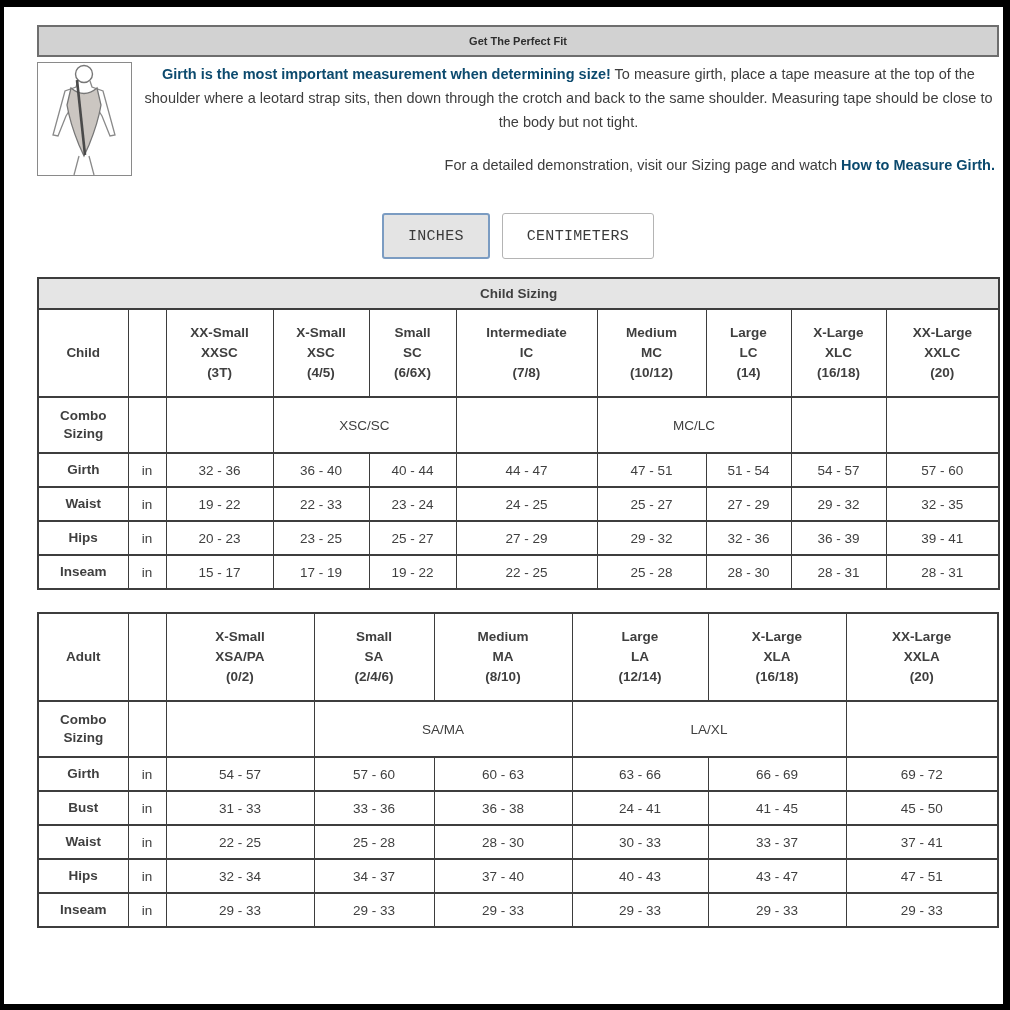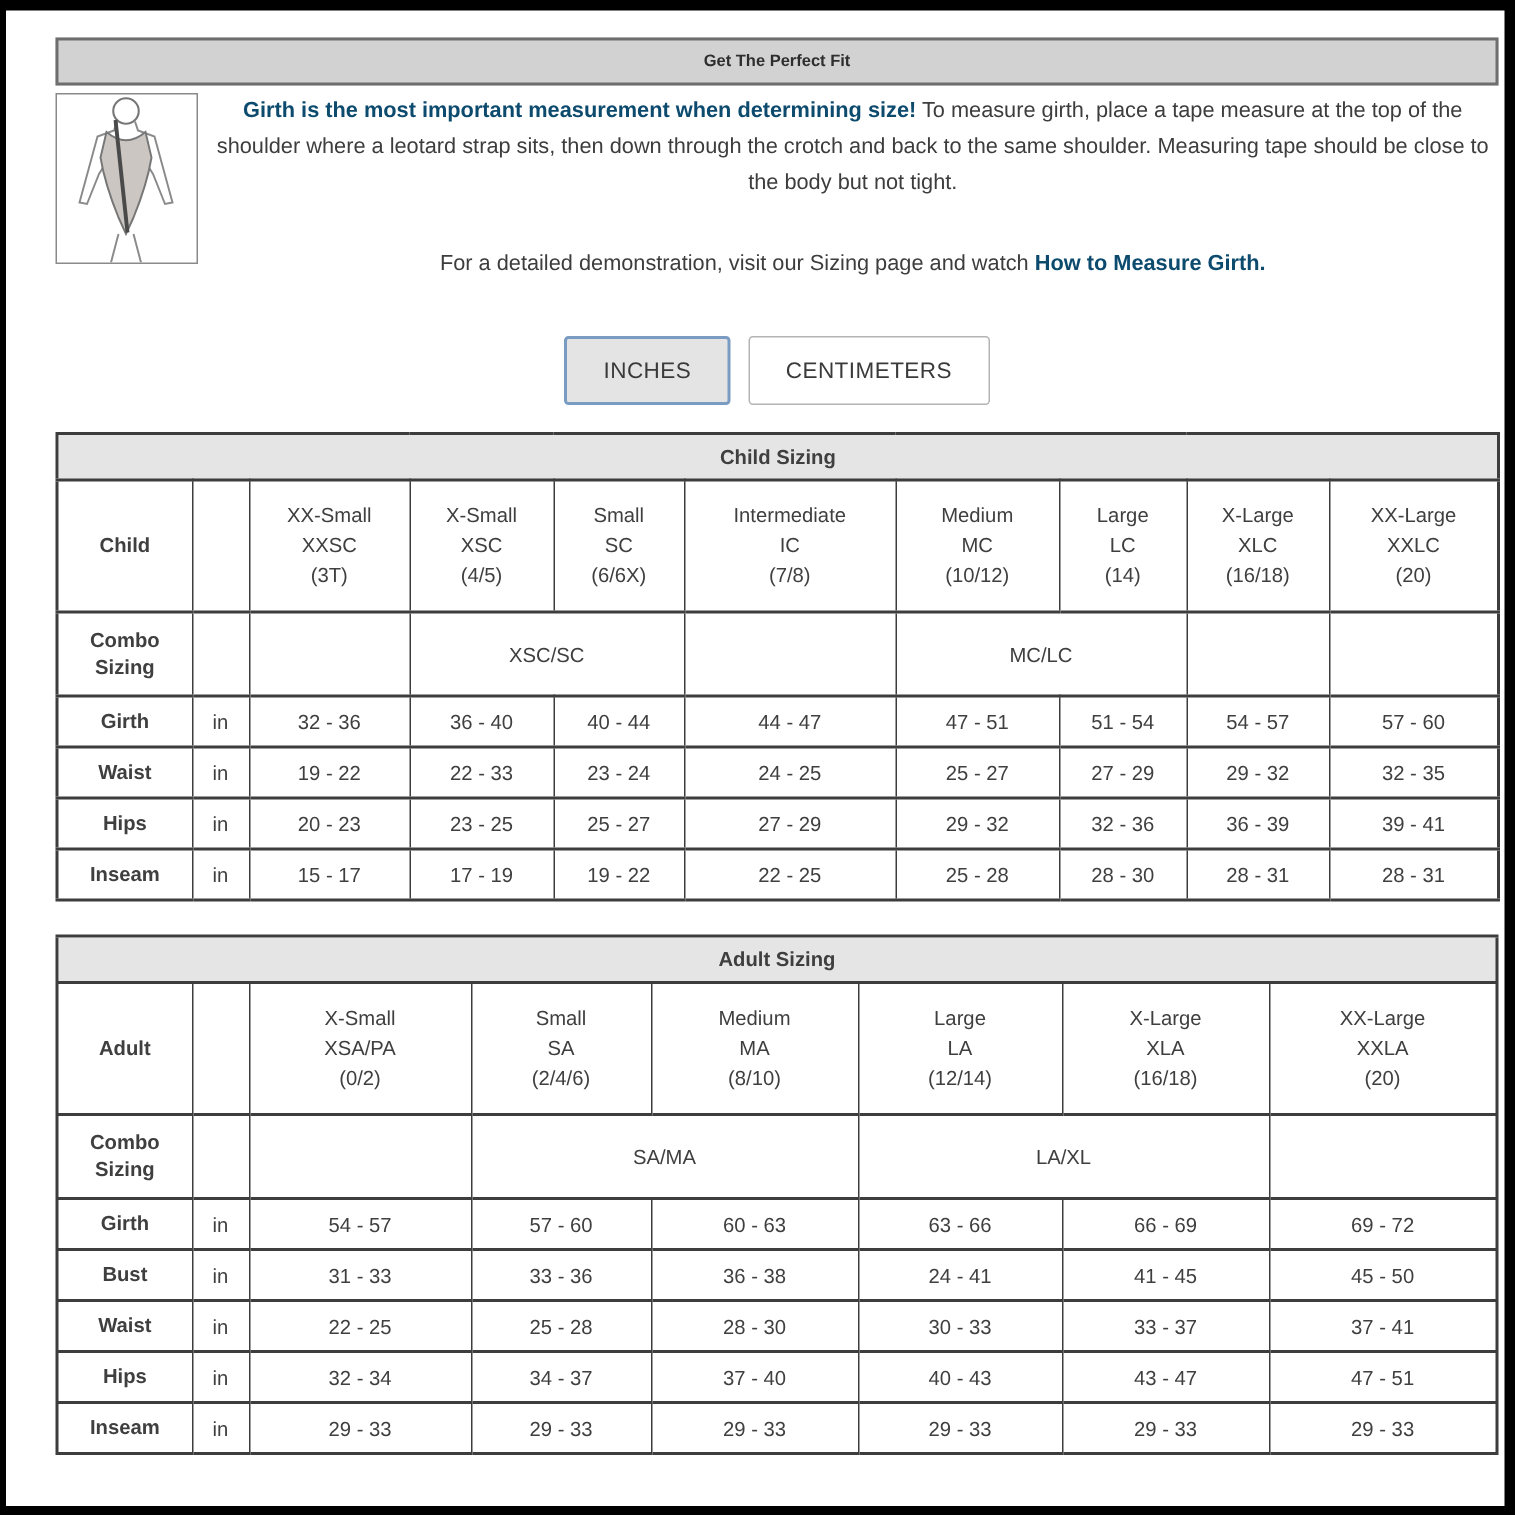--- a/index.html
+++ b/index.html
@@ -30,28 +30,28 @@
   .intro { display: flex; margin-top: 5px; }
   .figure-box {
     width: 93px; height: 112px;
     border: 1px solid #8a8a8a;
     background: #fff;
     flex: 0 0 auto;
   }
   .intro-text { flex: 1 1 auto; padding: 0 4px 0 10px; text-align: center; }
   .intro-text p { margin: 0; font-size: 14.5px; line-height: 24px; color: #3d3d3d; }
   .intro-text strong { color: #0c4a6e; }
-  .intro-text .demo { margin-top: 30px; }
+  .intro-text .demo { margin-top: 19px; text-align: right; }
 
   .btn-row { margin-top: 36px; display: flex; justify-content: center; gap: 12px; }
   .btn {
     box-sizing: border-box;
     height: 46px;
     padding: 0 24px;
-    font-family: Liberation Sans, sans-serif;
+    font-family: Liberation Mono, monospace;
     font-size: 15px;
     letter-spacing: .3px;
     color: #3a3a3a;
     background: #ffffff;
     border: 1px solid #b4b4b4;
     border-radius: 3px;
     cursor: pointer;
   }
   .btn.active { background: #e4e4e4; border: 2px solid #7b9cc2; }
 
@@ -71,21 +71,21 @@
     border-bottom-width: 2px;
     text-align: center;
     vertical-align: middle;
     font-size: 13.5px;
     color: #3f3f3f;
     padding: 2px;
     overflow: hidden;
   }
   td.t-title { background: #e5e5e5; font-weight: bold; height: 25px; color: #2e2e2e; }
   tr.hdr td { height: 82px; }
-  td.size-hdr { font-weight: normal; line-height: 20px; color: #2f2f2f; }
+  td.size-hdr { font-weight: bold; line-height: 20px; color: #2f2f2f; }
   td.lbl { font-weight: bold; color: #2f2f2f; line-height: 18px; }
   tr.combo td { height: 50px; }
   tr.data td { height: 28px; }
   td.thick-left { border-left-width: 2px; }
 </style>
 </head>
 <body>
 
 <div class="content">
 
@@ -212,23 +212,20 @@
         <col style="width: 90px;">
         <col style="width: 38px;">
         <col style="width: 148px;">
         <col style="width: 120px;">
         <col style="width: 138px;">
         <col style="width: 136px;">
         <col style="width: 138px;">
         <col style="width: 152px;">
       </colgroup>
       <tbody>
-        <tr>
-          <td class="t-title" colspan="8">Adult Sizing</td>
-        </tr>
         <tr class="hdr">
           <td class="lbl">Adult</td>
           <td></td>
           <td class="size-hdr">X-Small<br>XSA/PA<br>(0/2)</td>
           <td class="size-hdr">Small<br>SA<br>(2/4/6)</td>
           <td class="size-hdr">Medium<br>MA<br>(8/10)</td>
           <td class="size-hdr">Large<br>LA<br>(12/14)</td>
           <td class="size-hdr">X-Large<br>XLA<br>(16/18)</td>
           <td class="size-hdr thick-left">XX-Large<br>XXLA<br>(20)</td>
         </tr>

